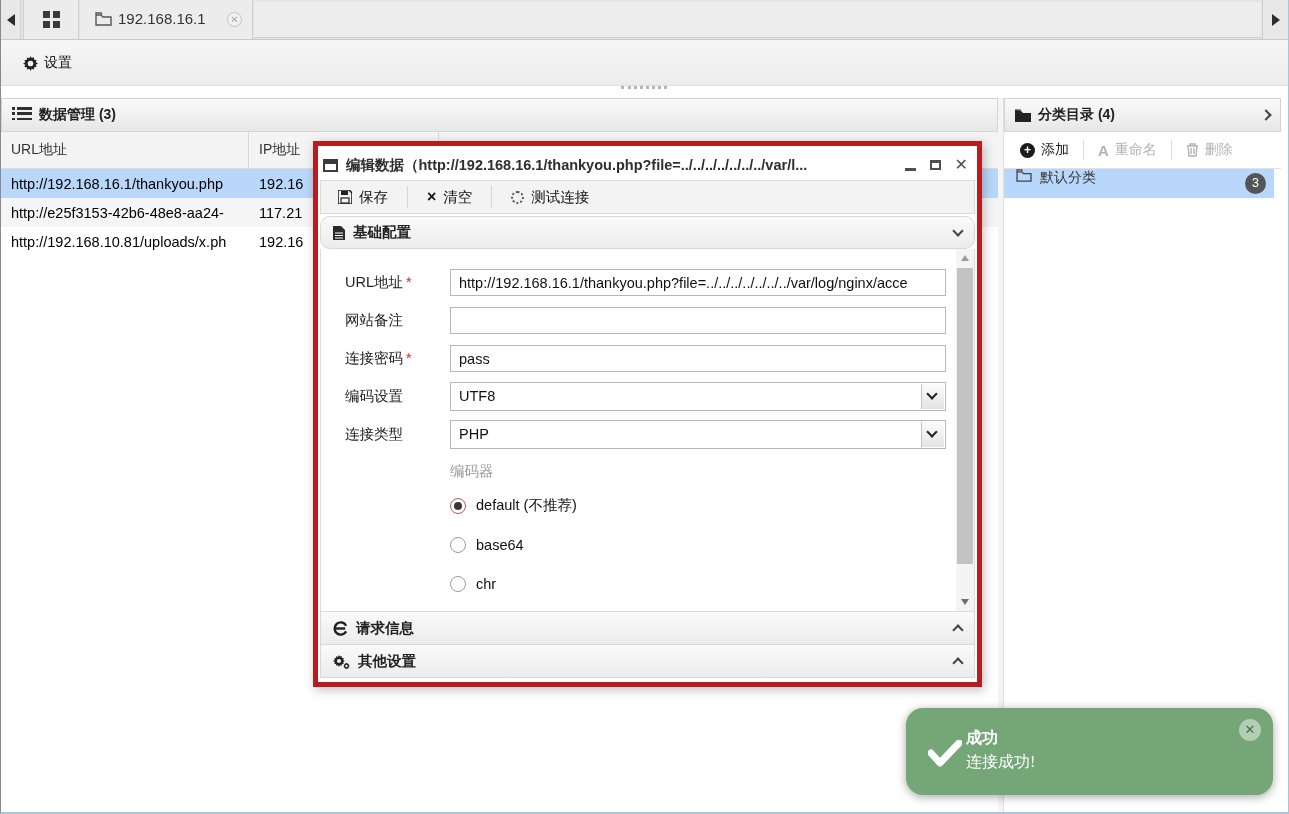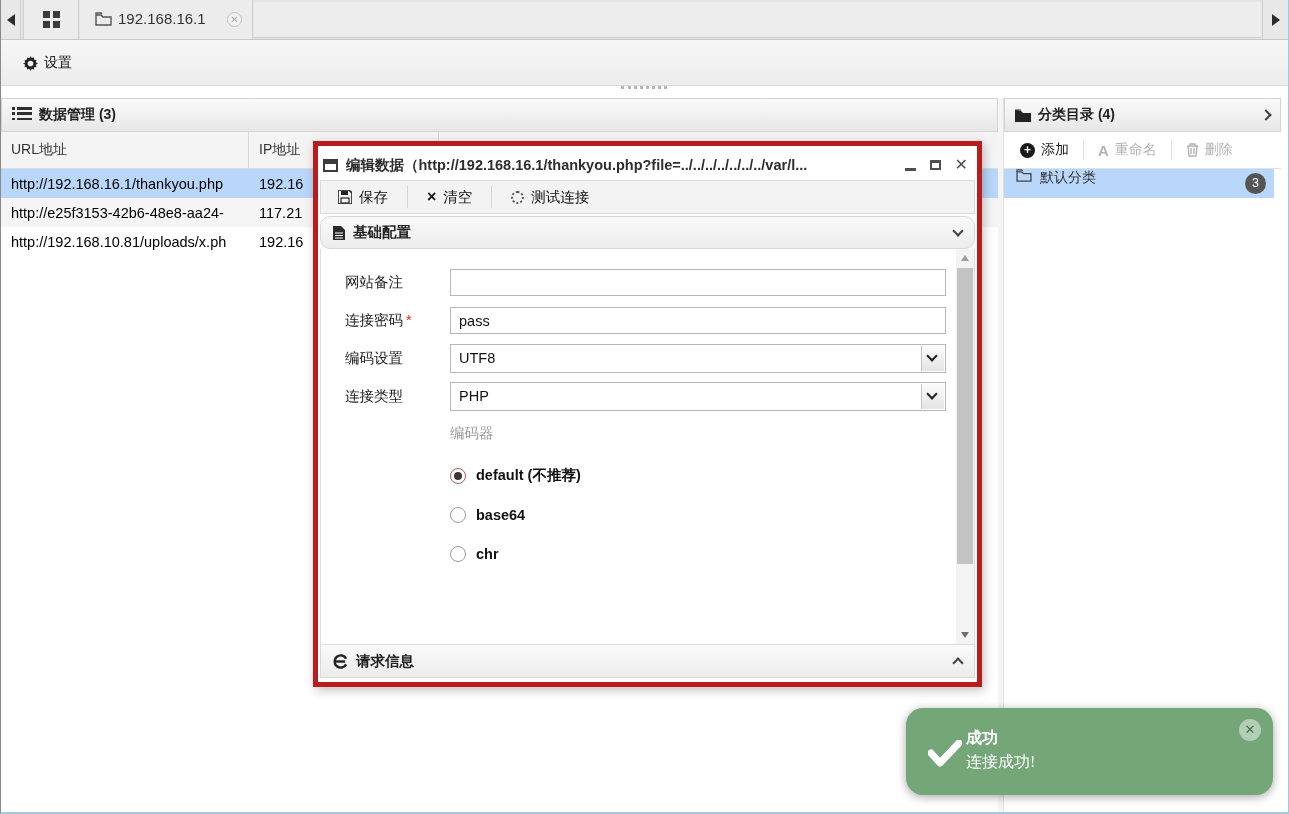--- a/index.html
+++ b/index.html
@@ -83,21 +83,21 @@
   .sel-wrap { position:relative; width:496px; height:29px; border:1px solid #b7b7b7; background:#fff; }
   .sel-text { position:absolute; left:8px; top:5px; font-size:14.5px; color:#111; }
   .sel-btn { position:absolute; right:1px; top:1px; bottom:1px; width:23px; background:linear-gradient(#fbfbfb,#e4e4e4); border-left:1px solid #c4c4c4; cursor:pointer; }
   .sel-btn .chev { border-color:#222; position:absolute; left:6px; top:9px; }
   .muted-label { color:#9a9a9a; font-size:14.5px; margin:14px 16px 2px 105px; }
   .radio-row { display:flex; align-items:center; gap:10px; margin:0 0 22px 105px; height:17px; cursor:pointer; }
   .radio { width:16px; height:16px; border-radius:50%; border:1px solid #9a9a9a; background:#fff; position:relative; }
   .radio.checked { border-color:#a85d5d; }
   .radio.checked::after { content:""; position:absolute; left:3px; top:3px; width:8px; height:8px; border-radius:50%; background:#3f3434; }
   .radio-label { font-size:14.5px; color:#111; }
-  .rad-group { margin-top:24px;font-weight:bold; }
+  .rad-group { margin-top:16px; }
   
   .sbar { position:absolute; right:0; top:0; bottom:0; width:18px; background:#f4f4f4; }
   .sbar .btn { position:absolute; left:0; width:18px; height:17px; background:#f4f4f4; }
   .sb-up { top:0; } .sb-dn { bottom:0; }
   .sb-tri-up { position:absolute; left:5px; top:6px; width:0; height:0; border-left:4px solid transparent; border-right:4px solid transparent; border-bottom:6px solid #9c9c9c; }
   .sb-tri-dn { position:absolute; left:5px; bottom:6px; width:0; height:0; border-left:4px solid transparent; border-right:4px solid transparent; border-top:6px solid #6f6f6f; }
   .sb-thumb { position:absolute; left:1px; top:19px; width:16px; height:296px; background:#c3c3c3; cursor:grab; }
   
   svg { display:block; }
   .list-icon div { width:15px; height:2.5px; background:#2f2f2f; margin-bottom:2.6px; position:relative; }
@@ -263,20 +263,24 @@
           <path d="M2 7 h8 M2 9.5 h8 M2 12 h8" stroke="#fff" stroke-width="1"></path>
         </svg>
     </span>
     <span>基础配置</span>
     <span class="chev chev-down hd-chev"></span>
   </div>
 
   <div class="form-body">
     <div class="frm">
       <div class="frm-row">
+        <span class="frm-label"><span>URL地址</span><span class="req">*</span></span>
+        <input class="frm-input" value="http://192.168.16.1/thankyou.php?file=../../../../../../../var/log/nginx/acce" style="">
+      </div>
+      <div class="frm-row">
         <span class="frm-label">网站备注</span>
         <input class="frm-input" style="">
       </div>
       <div class="frm-row">
         <span class="frm-label"><span>连接密码</span><span class="req">*</span></span>
         <input class="frm-input" value="pass" style="">
       </div>
       <div class="frm-row">
         <span class="frm-label">编码设置</span>
         <div class="sel-wrap">
@@ -323,20 +327,32 @@
   </div>
 
   <div class="sect-hd">
     <span>
       <svg width="15" height="15" viewBox="0 0 16 16">
           <path d="M14 11 A 6.5 6.5 0 1 1 14 5" fill="none" stroke="#222" stroke-width="2.6"></path>
           <path d="M2 8 h11" stroke="#222" stroke-width="2.6"></path>
         </svg>
     </span>
     <span>请求信息</span>
+    <span class="chev chev-up hd-chev"></span>
+  </div>
+  <div class="sect-hd">
+    <span>
+      <svg width="17" height="15" viewBox="0 0 17 15">
+          <path d="M6 1 l.9 1.6 1.8-.6 .2 1.9 1.9.2 -.6 1.8 L11.8 7l-1.6.9 .6 1.8 -1.9.2 -.2 1.9 -1.8-.6 L6 13l-.9-1.8 -1.8.6 -.2-1.9 -1.9-.2 .6-1.8 L0 7l1.8-.9 -.6-1.8 1.9-.2 .2-1.9 1.8.6z" fill="#232323"></path>
+          <circle cx="6" cy="7" r="2.1" fill="#ececec"></circle>
+          <path d="M13.5 8.5 l.5 1 1-.3 .1 1.1 1.1.1 -.3 1 .9.6 -.9.6 .3 1 -1.1.1 -.1 1.1 -1-.3 -.5.9 -.5-.9 -1 .3 -.1-1.1 -1.1-.1 .3-1 -.9-.6 .9-.6 -.3-1 1.1-.1 .1-1.1 1 .3z" fill="#232323"></path>
+          <circle cx="13.5" cy="12" r="1.2" fill="#ececec"></circle>
+        </svg>
+    </span>
+    <span>其他设置</span>
     <span class="chev chev-up hd-chev"></span>
   </div>
 </div>
 
 <div class="toast">
   <span class="toast-check">
     <svg width="34" height="27" viewBox="0 0 34 27">
         <path d="M3 13 L12 23 L31 3" fill="none" stroke="#fff" stroke-width="7" stroke-linecap="round" stroke-linejoin="round"></path>
       </svg>
   </span>

